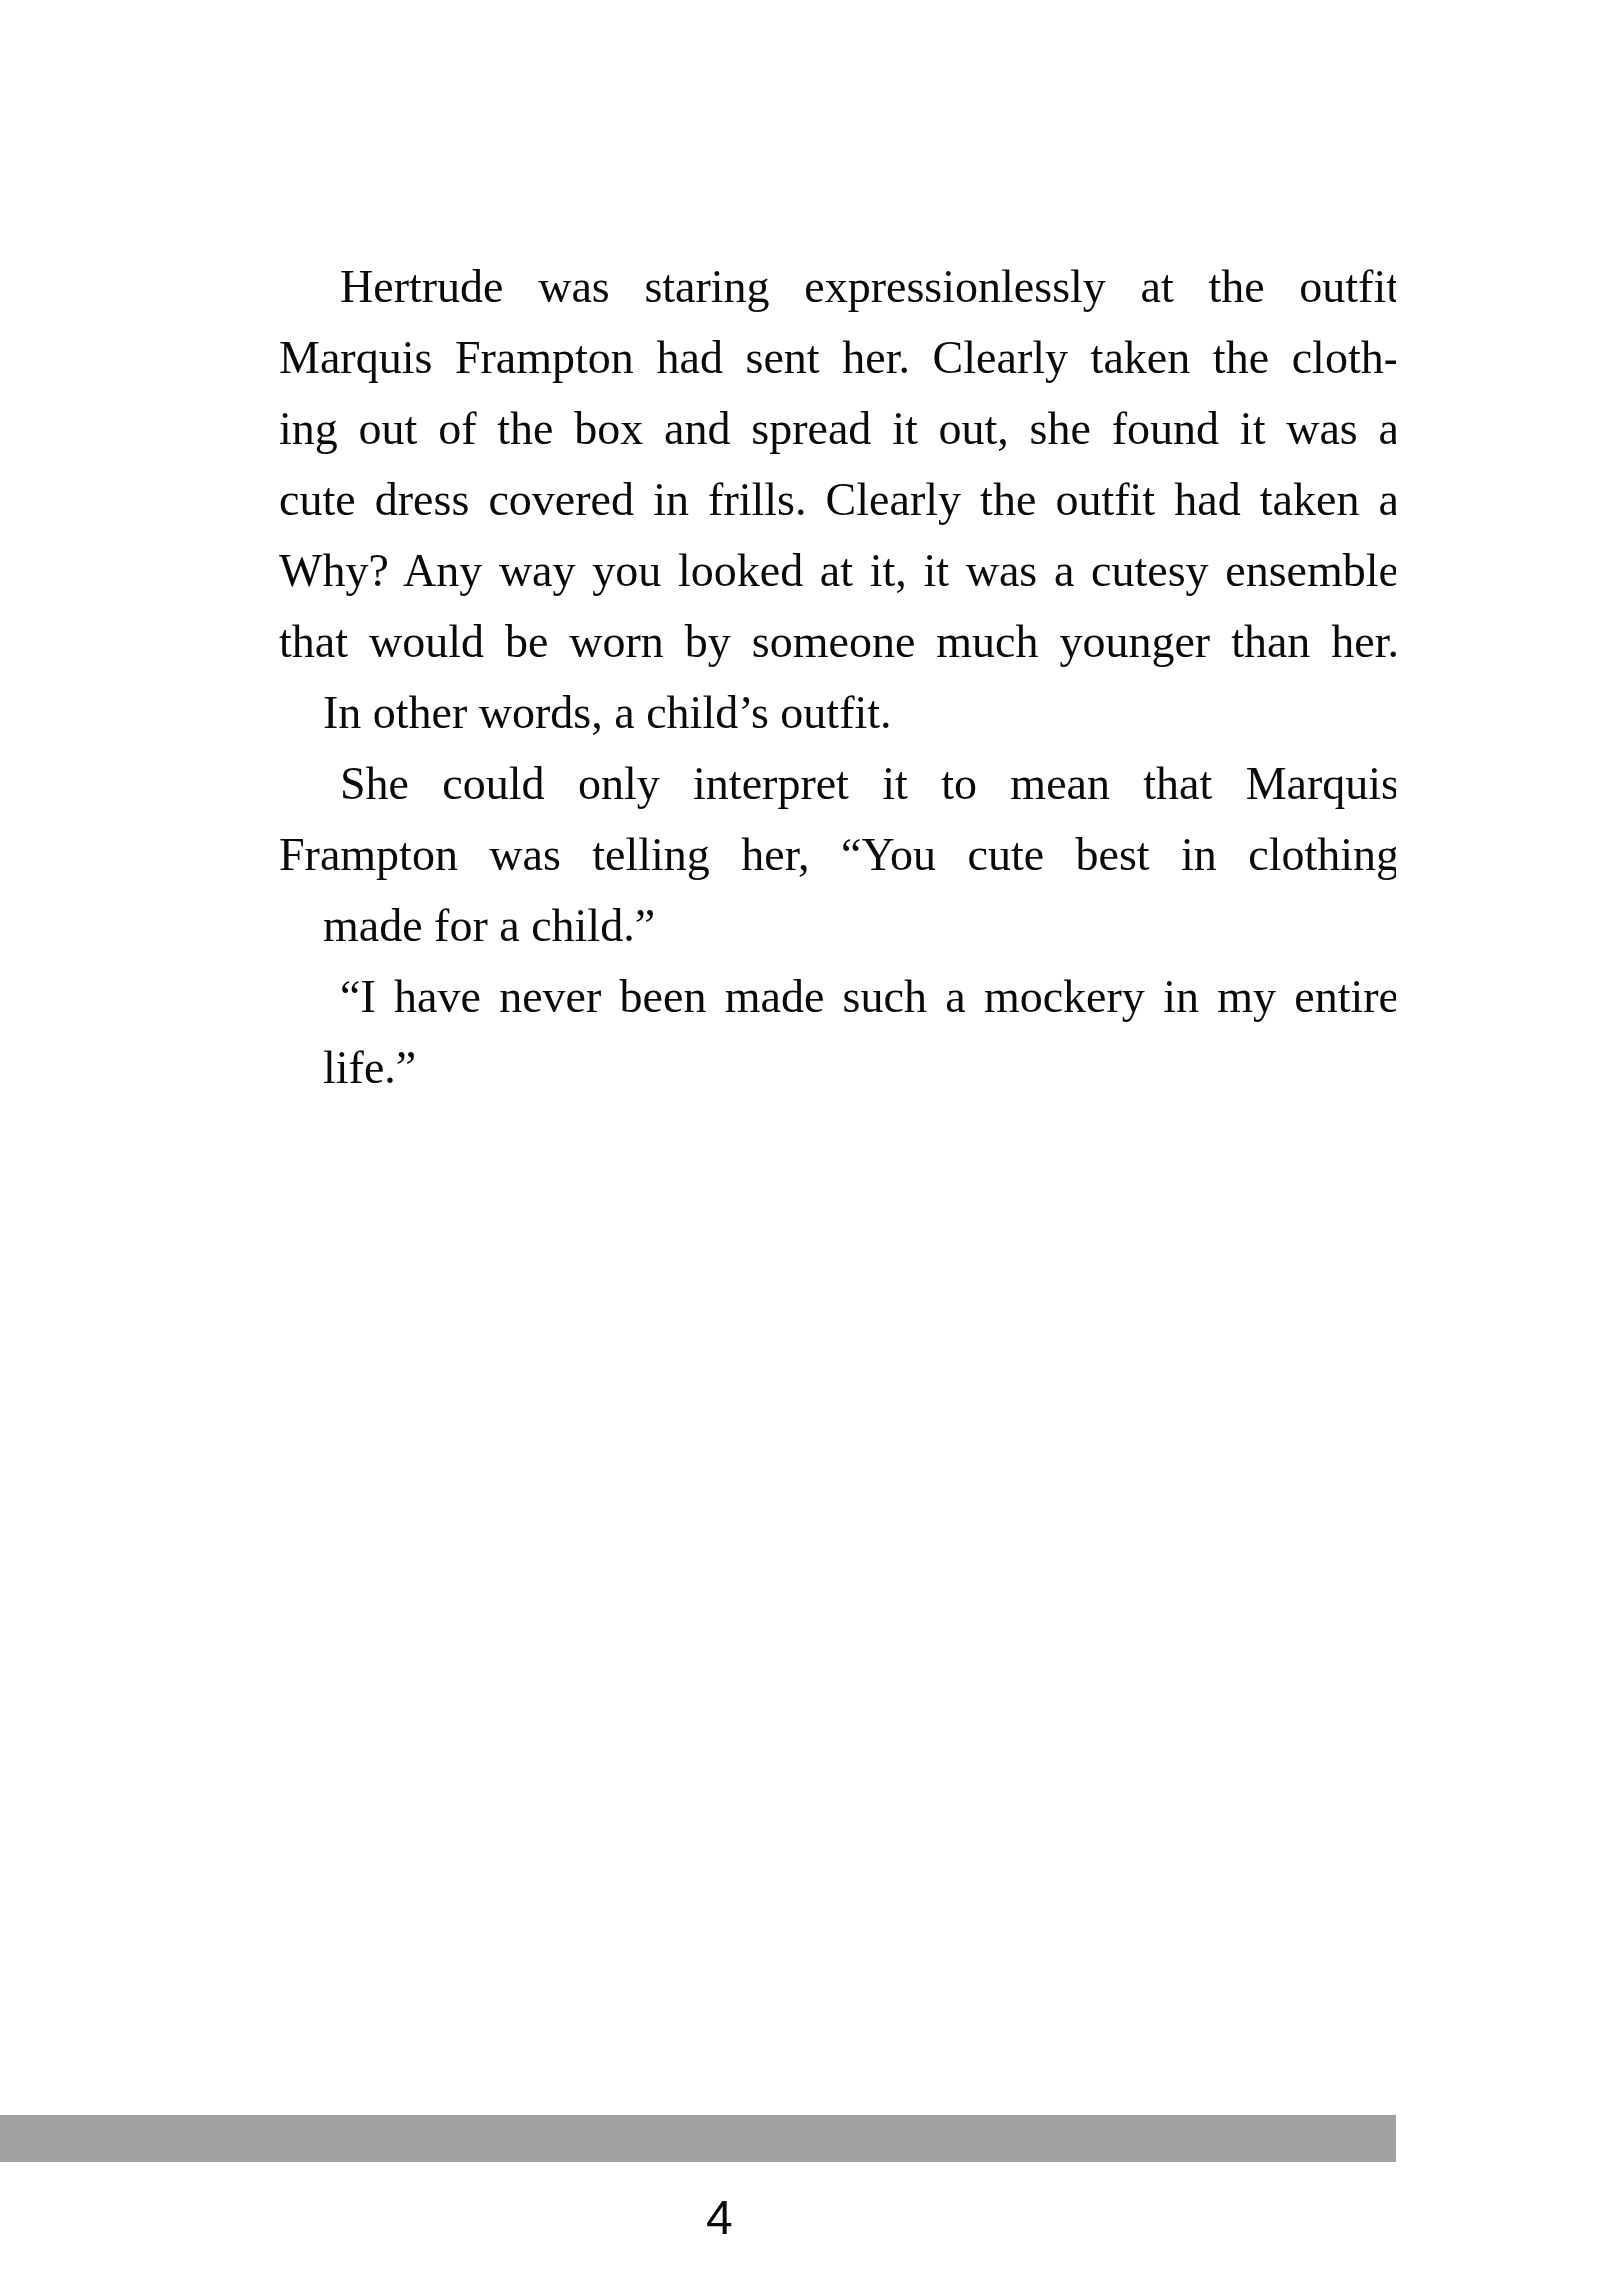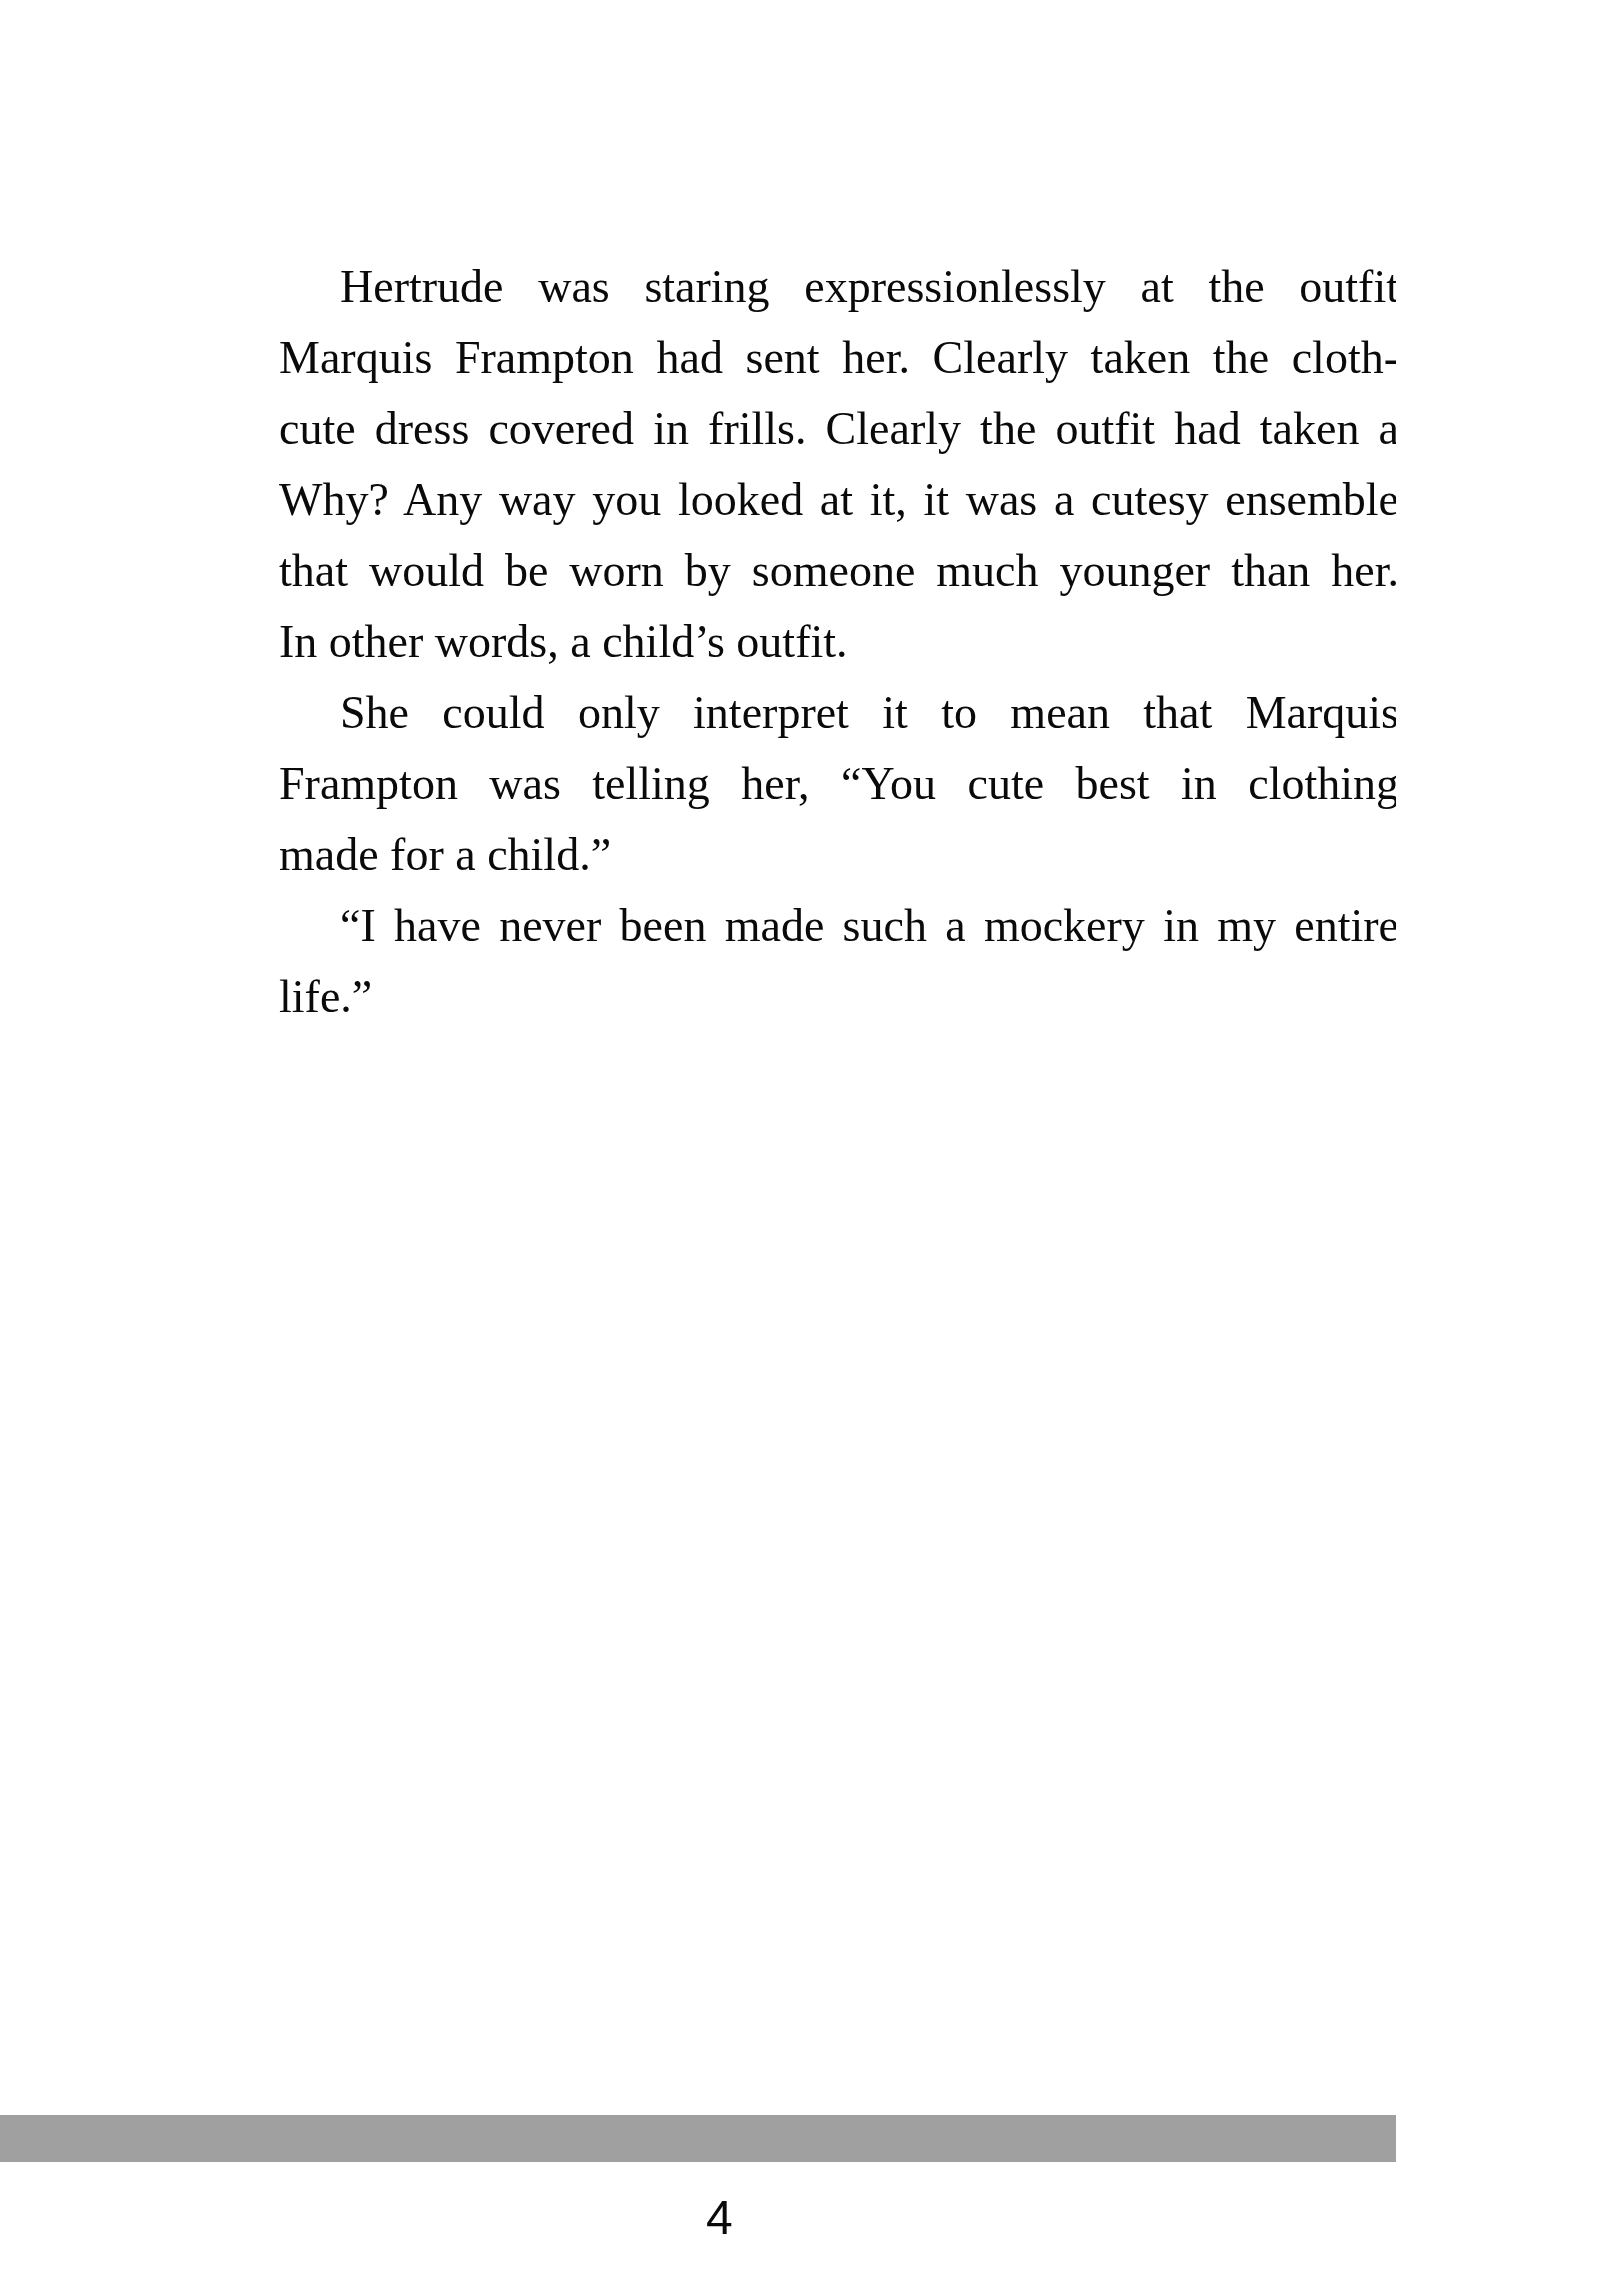--- a/index.html
+++ b/index.html
@@ -31,20 +31,21 @@
     display: block;
     height: 71px;
     line-height: 71px;
     white-space: nowrap;
     text-align: justify;
     text-align-last: justify;
   }
   .line.last {
     text-align: right;
     text-align-last: left;
+    margin-left: 44px;
   }
   .line.indent {
     text-indent: 61px;
   }
   .footer-bar {
     position: absolute;
     left: 0;
     top: 2115px;
     width: 1604px;
     height: 47px;
@@ -66,20 +67,21 @@
 </head>
 <body>
 
 <div class="page">
 
   <div class="text-block">
 
     <p class="para">
       <span class="line indent">Hertrude was staring expressionlessly at the outfit</span>
       <span class="line">Marquis Frampton had sent her. Clearly taken the cloth-</span>
+      <span class="line">ing out of the box and spread it out, she found it was a</span>
       <span class="line">cute dress covered in frills. Clearly the outfit had taken a</span>
       <span class="line">Why? Any way you looked at it, it was a cutesy ensemble</span>
       <span class="line">that would be worn by someone much younger than her.</span>
       <span class="line last">In other words, a child’s outfit.</span>
     </p>
 
     <p class="para">
       <span class="line indent">She could only interpret it to mean that Marquis</span>
       <span class="line">Frampton was telling her, “You cute best in clothing</span>
       <span class="line last">made for a child.”</span>

